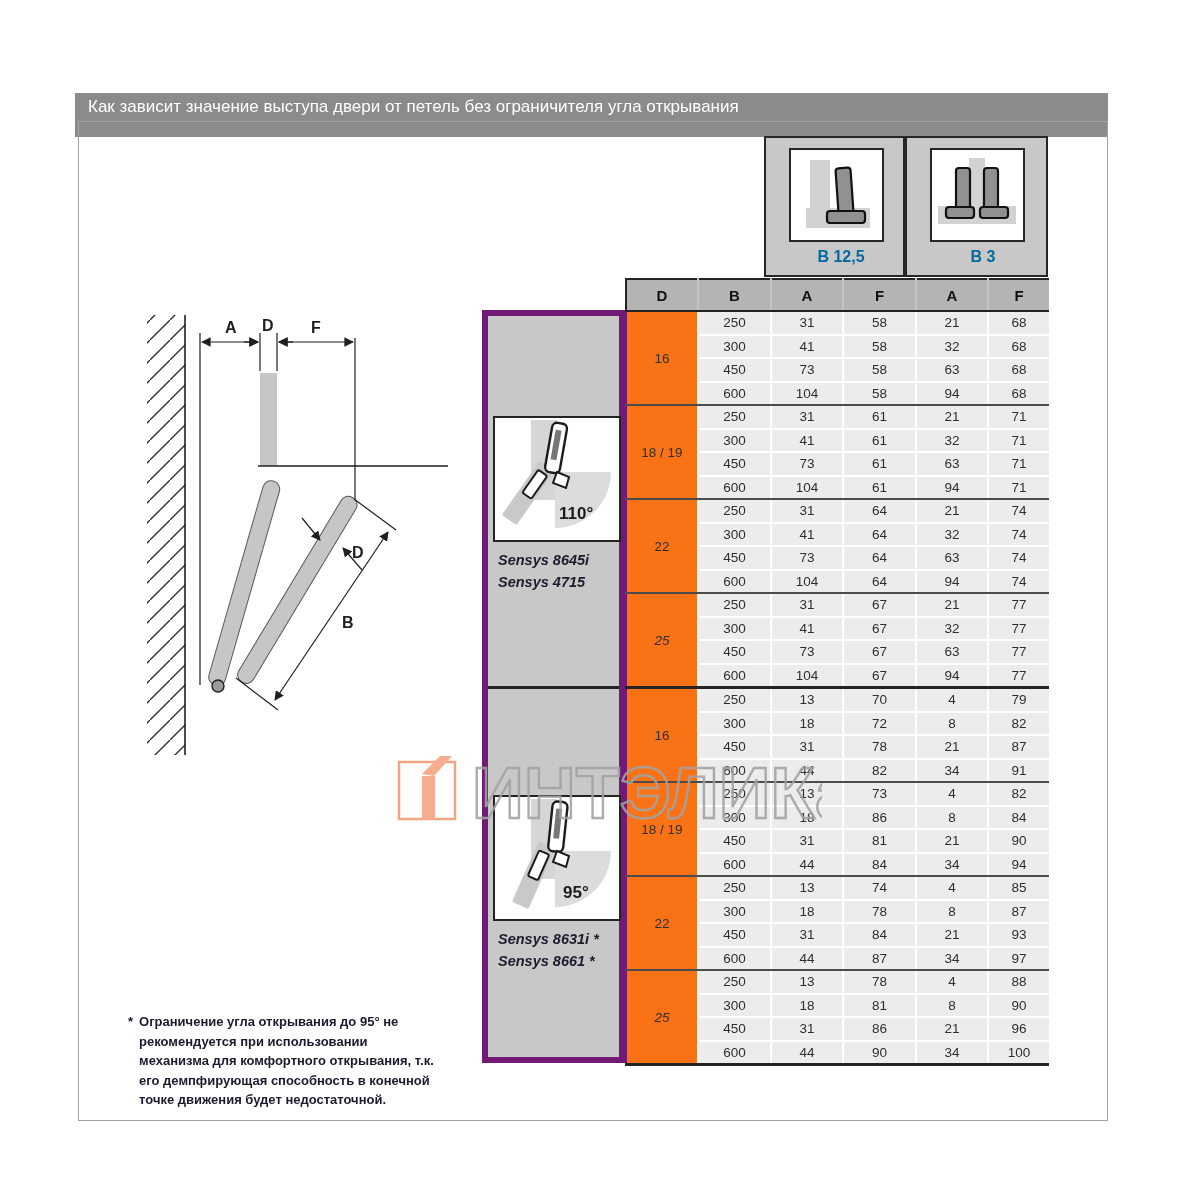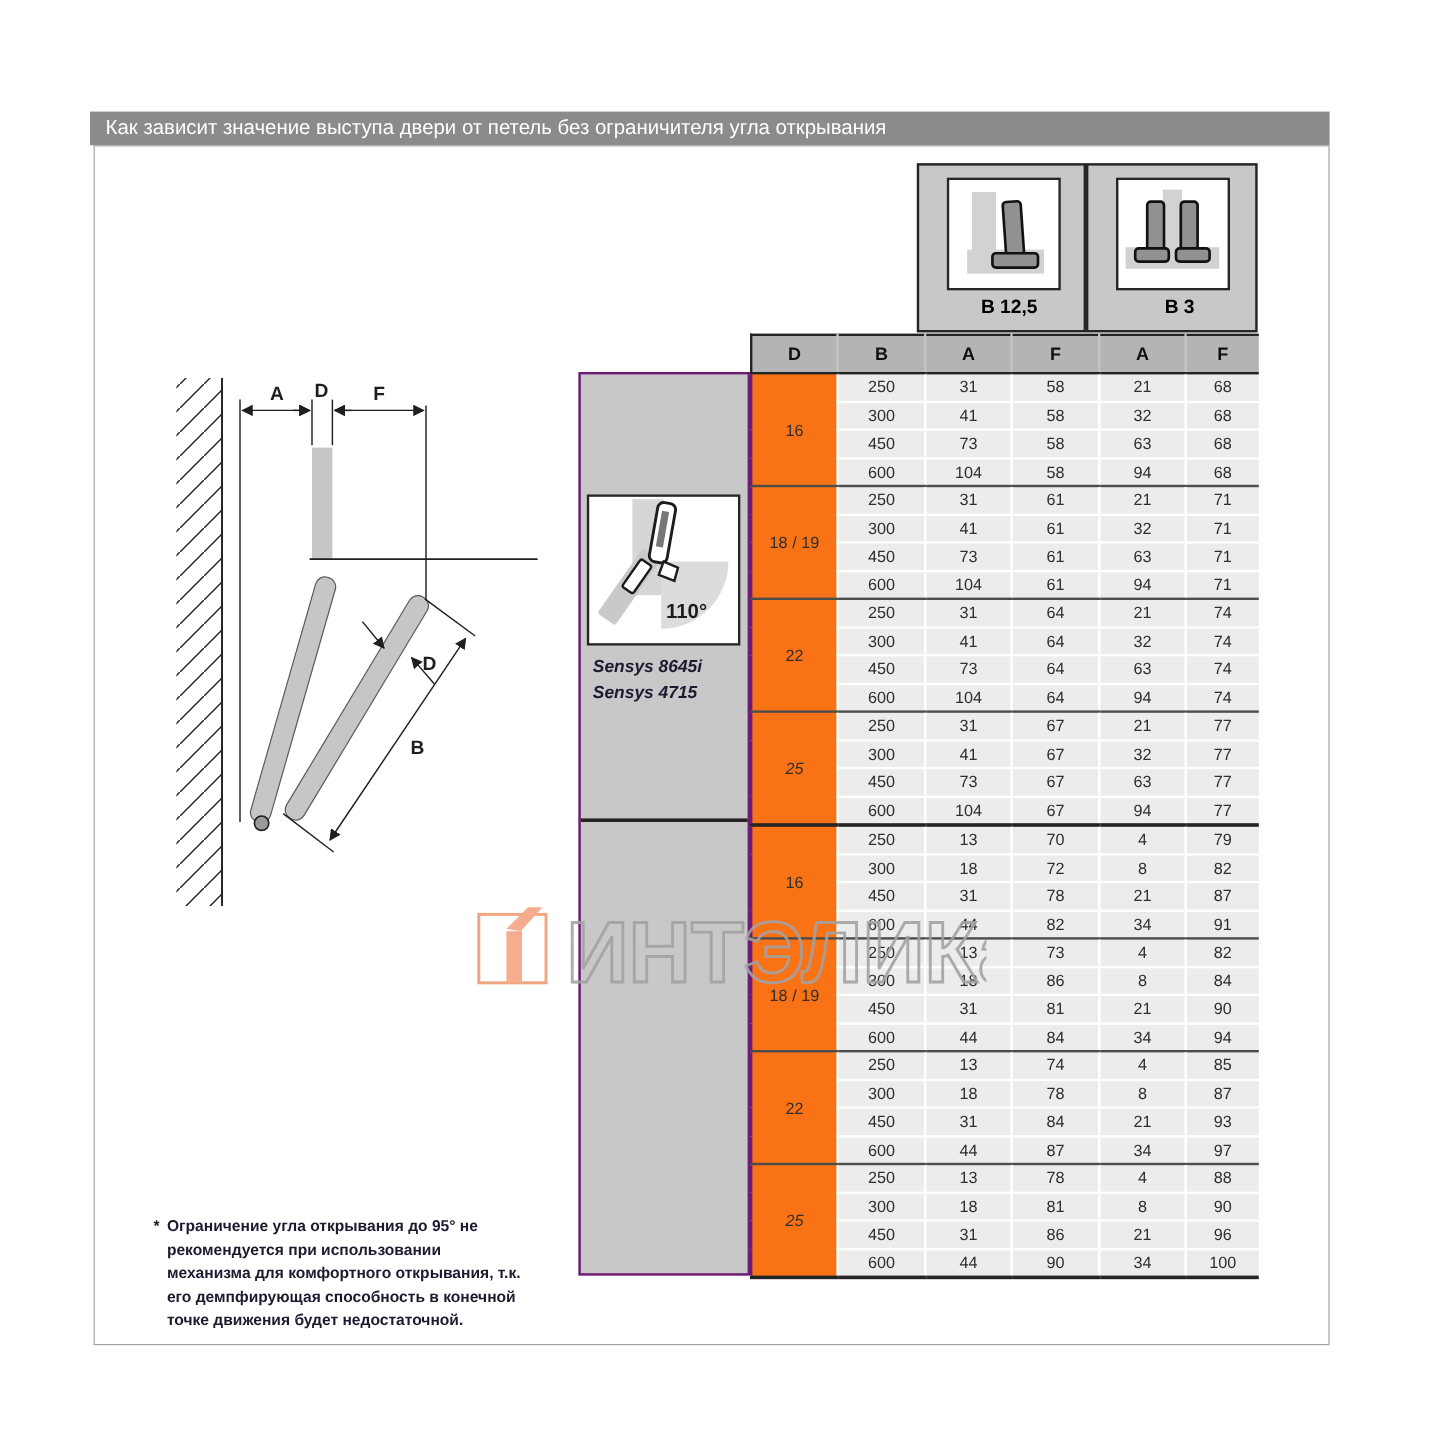--- a/index.html
+++ b/index.html
@@ -1,51 +1,51 @@
 <!DOCTYPE html>
 <html style="--titlebar: #8B8B8B; --tableHeader: #B4B4B4; --panel: #C8C8C8; --row: #ECECEC; --borderDark: #262626; --ink: #1B1B2F; --accent: #F5A180; --accentStroke: #EE9A70;"><head>
 <meta charset="utf-8">
 <style>
   html,body{margin:0;padding:0;}
   body{width:1200px;height:1200px;position:relative;background:#fff;overflow:hidden;
        font-family:"Liberation Sans",sans-serif;color:#222;}
   .abs{position:absolute;}
 
-  .titlebar{left:75px;top:93px;width:1033px;height:28px;background:var(--titlebar,#8b8b8b);
+  .titlebar{left:75px;top:93px;width:1033px;height:44px;background:var(--titlebar,#8b8b8b);
     color:#fff;font-size:17px;line-height:28px;padding-left:13px;box-sizing:border-box;white-space:nowrap;}
   .frame{left:78px;top:121px;width:1028px;height:998px;border:1px solid #a3a3a3;}
 
   
   .topbox{top:136px;height:141px;background:var(--panel,#c8c8c8);
     border:2px solid var(--borderDark,#262626);box-sizing:border-box;}
   .topbox .inner{position:absolute;left:23px;top:10px;width:95px;height:94px;background:#fff;
     border:2px solid var(--borderDark,#262626);box-sizing:border-box;}
   .topbox .lbl{position:absolute;left:0;right:0;top:110px;text-align:center;font-weight:bold;
-    font-size:16px;color:#000000;padding-left:13px;}
+    font-size:16px;color:#0369a1;padding-left:13px;}
   #topbox1{left:764px;width:141px;}
   #topbox2{left:905px;width:143px;}
 
   
   #tablewrap{left:625px;top:278px;}
   table{border-collapse:collapse;table-layout:fixed;width:423px;}
   th{height:28px;background:var(--tableHeader,#b4b4b4);font-size:15px;font-weight:bold;color:#111;
      border-top:2px solid #242424;border-bottom:2px solid #242424;border-right:2px solid #c4c4c4;}
   th:first-child{border-left:2px solid #242424;}
   th:last-child{border-right:none;}
   td{height:21.5px;background:var(--row,#ececec);border-right:2px solid #fff;border-bottom:2px solid #fff;
      text-align:center;font-size:13.5px;color:#2e2e2e;padding:0;}
   td:last-child{border-right:none;}
   tr.group-end td{border-bottom:2px solid #4c4c4c;}
   tr.section-end td{border-bottom:3px solid #242424;}
   td.dcell{border-left:2px solid #701a75;border-bottom:2px solid #4c4c4c;background:#f97316;}
   td.dcell.dsec{border-bottom:3px solid #242424;font-style:italic;}
 
   
   .hingecol{left:482px;top:310px;width:143px;height:753px;background:var(--panel,#c8c8c8);
-    border:2px solid #701a75;box-sizing:border-box;}
+    border:6px solid #701a75;box-sizing:border-box;}
   .hsection{position:relative;width:100%;height:373px;box-sizing:border-box;}
   #hsec1{border-bottom:3px solid #242424;}
   #hsec2{height:374px;}
   .iconbox{position:absolute;left:5px;top:100px;width:128px;height:126px;background:#fff;
     border:2px solid #242424;box-sizing:border-box;}
   #hsec2 .iconbox{top:106px;}
   .models{position:absolute;left:10px;top:234px;font-weight:bold;font-size:14.5px;
     color:var(--ink,#1b1b2f);line-height:1.5;white-space:nowrap;font-style:italic;}
   #hsec2 .models{top:240px;}
 
@@ -171,20 +171,42 @@
         </g>
         <path d="M62,54 l12,5 l-3,11 l-13,-5 z" fill="#fff" stroke="#1c1c1c" stroke-width="2"></path>
         <text x="64" y="101" font-size="17" font-weight="bold" fill="#1c1c1c">110°</text>
       </svg>
     </div>
     <div class="models">
       <div>Sensys 8645i</div>
       <div>Sensys 4715</div>
     </div>
   </div>
+  <div class="hsection" id="hsec2">
+    <div class="iconbox">
+      <svg width="124" height="122" viewBox="0 0 124 122">
+        <rect x="36" y="2" width="26" height="80" fill="#d6d6d6"></rect>
+        <path d="M60,54 L116,54 A56,56 0 0 1 60,110 Z" fill="#dcdcdc"></path>
+        <g transform="translate(52,48) rotate(24)">
+          <rect x="-9" y="0" width="18" height="66" rx="2" fill="#c9c9c9"></rect>
+          <rect x="-5" y="8" width="11" height="28" rx="2" fill="#fff" stroke="#1c1c1c" stroke-width="2"></rect>
+        </g>
+        <g transform="translate(58,4) rotate(6)">
+          <rect x="0" y="0" width="15" height="50" rx="5" fill="#fff" stroke="#1c1c1c" stroke-width="2.4"></rect>
+          <rect x="4" y="7" width="6" height="30" fill="#777"></rect>
+        </g>
+        <path d="M62,54 l12,5 l-3,11 l-13,-5 z" fill="#fff" stroke="#1c1c1c" stroke-width="2"></path>
+        <text x="68" y="101" font-size="17" font-weight="bold" fill="#1c1c1c">95°</text>
+      </svg>
+    </div>
+    <div class="models">
+      <div>Sensys 8631i *</div>
+      <div>Sensys 8661 *</div>
+    </div>
+  </div>
 </div>
 
 <div class="abs" id="tablewrap">
   <table id="spec-table">
     <colgroup>
       <col style="width:72px">
         <col style="width:73px">
         <col style="width:72px">
       <col style="width:73px">
         <col style="width:72px">

